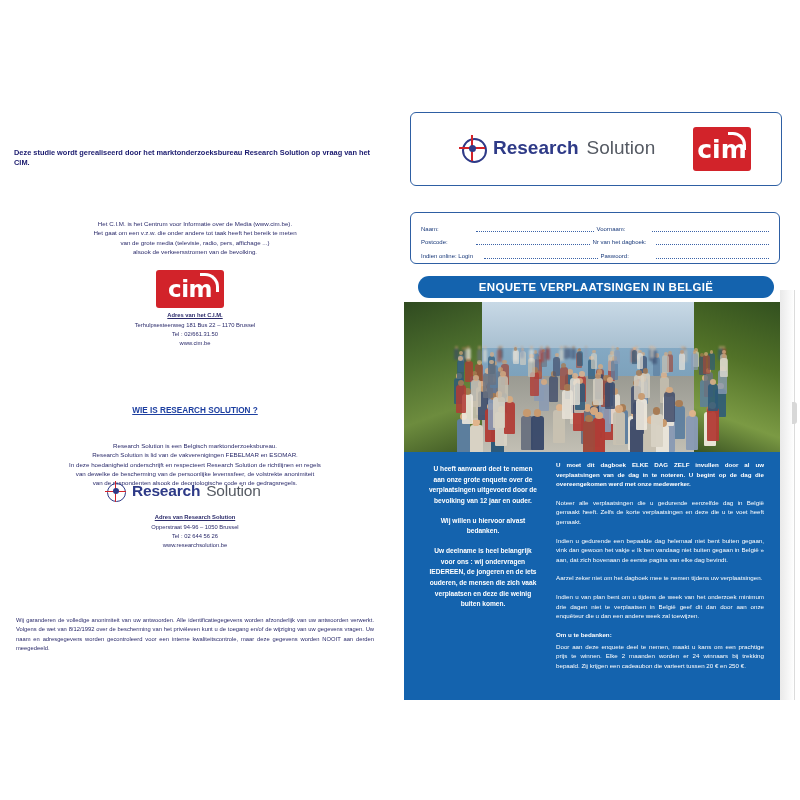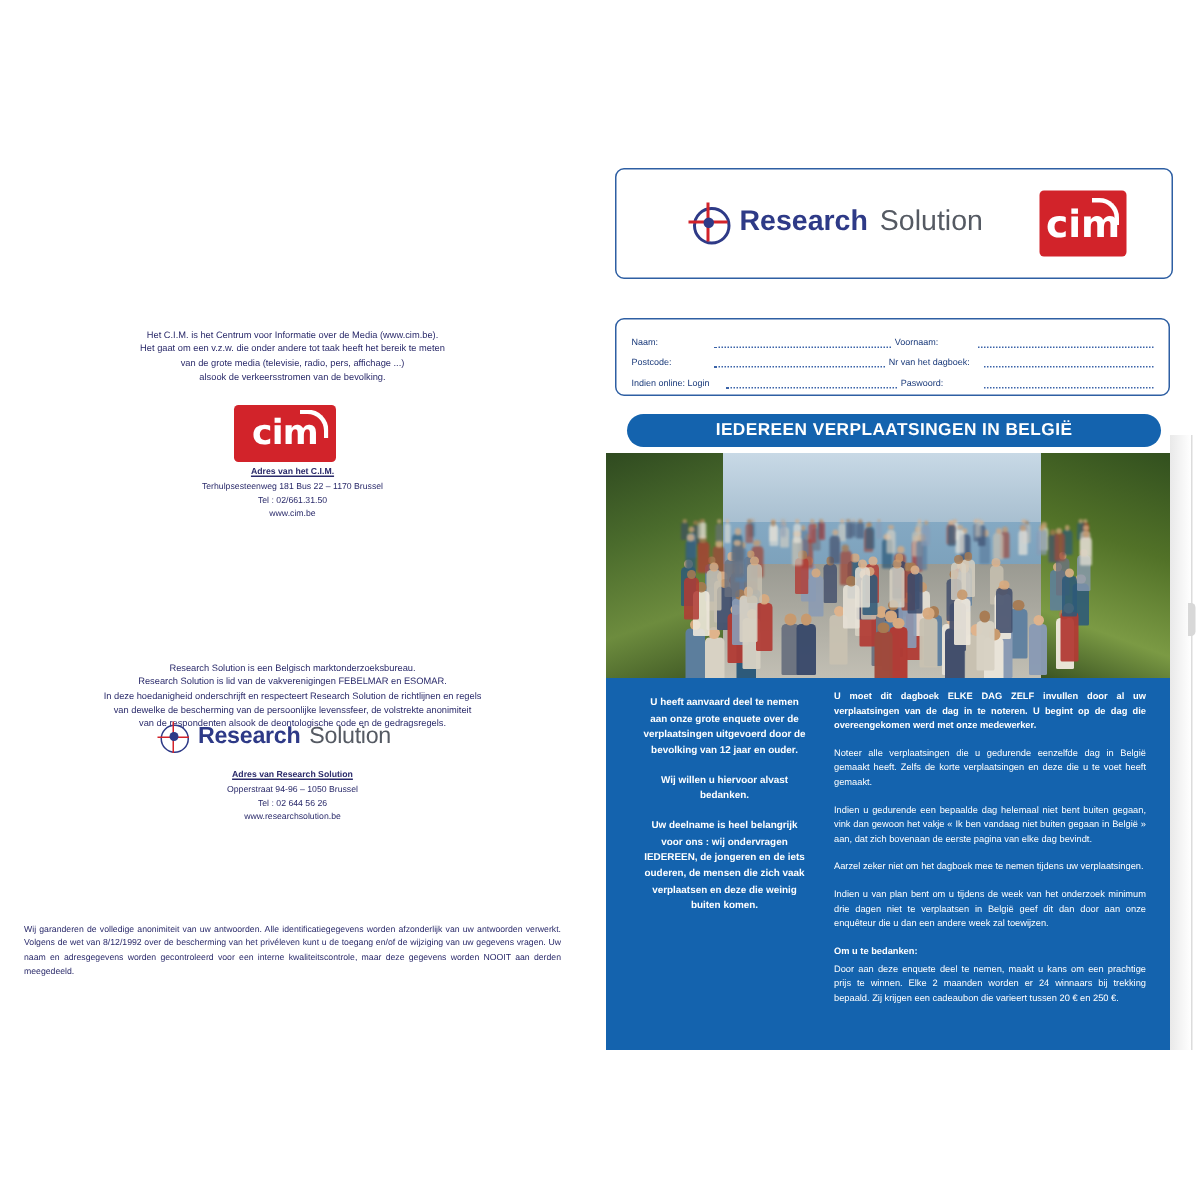--- a/index.html
+++ b/index.html
@@ -359,38 +359,40 @@
     height: 22px;
     background: #d8d8d8;
     border-radius: 0 3px 3px 0;
   }
 </style>
 </head>
 <body>
 
 <div class="left-page">
 
+  <div class="intro-line">Deze studie wordt gerealiseerd door het marktonderzoeksbureau Research Solution op vraag van het CIM.</div>
 
   <div class="body-center" id="cim-desc" style="white-space: pre-line;">Het C.I.M. is het Centrum voor Informatie over de Media (www.cim.be).
 Het gaat om een v.z.w. die onder andere tot taak heeft het bereik te meten
 van de grote media (televisie, radio, pers, affichage ...)
 alsook de verkeersstromen van de bevolking.</div>
 
   <div class="cim-logo">
     <span>cim</span>
     <span class="arc"></span>
   </div>
 
   <div class="addr-block" id="cim-addr">
     <span class="addr-title">Adres van het C.I.M.</span>
     <span>Terhulpsesteenweg 181 Bus 22 – 1170 Brussel</span><br>
     <span>Tel : 02/661.31.50</span><br>
     <span>www.cim.be</span>
   </div>
 
+  <div class="heading-blue" id="wie-is-rs">WIE IS RESEARCH SOLUTION ?</div>
   <div class="body-center" id="rs-desc" style="white-space: pre-line;">Research Solution is een Belgisch marktonderzoeksbureau.
 Research Solution is lid van de vakverenigingen  FEBELMAR en ESOMAR.
 In deze hoedanigheid onderschrijft en respecteert Research Solution de richtlijnen en regels
 van dewelke de bescherming van de persoonlijke levenssfeer, de volstrekte anonimiteit
 van de respondenten alsook de deontologische code en de gedragsregels.</div>
 
   <div class="rs-logo">
     <span class="rs-mark">
       <span class="ring"></span>
         <span class="cross-h"></span>
@@ -447,21 +449,21 @@
       <span class="dots"></span>
     </div>
     <div class="form-row">
       <span class="form-label wide">Indien online: Login</span>
       <span class="dots"></span>
       <span class="form-label">Paswoord:</span>
       <span class="dots"></span>
     </div>
   </div>
 
-  <div class="title-bar">IEDEREEN VERPLAATSINGEN IN BELGIË</div>
+  <div class="title-bar">ENQUETE VERPLAATSINGEN IN BELGIË</div>
 
   <div class="photo">
     <div class="sky"></div>
     <div class="road"></div>
     <div class="trees-l"></div>
     <div class="trees-r"></div>
     <div class="crowd" id="crowd">
         <div class="person" style="left: 78.203px; top: 35.8051px; width: 9.3735px; height: 25.5235px; background: rgb(138, 155, 181); opacity: 0.82; filter: blur(0.48px);"></div>
         <div class="phead" style="left: 80.0777px; top: 31.0246px; width: 5.6241px; height: 5.6241px; background: rgb(217, 171, 128); opacity: 0.82; filter: blur(0.48px);"></div>
         <div class="person" style="left: 139.826px; top: 43.243px; width: 10.0497px; height: 27.4768px; background: rgb(93, 127, 160); opacity: 0.85; filter: blur(0.43px);"></div>

